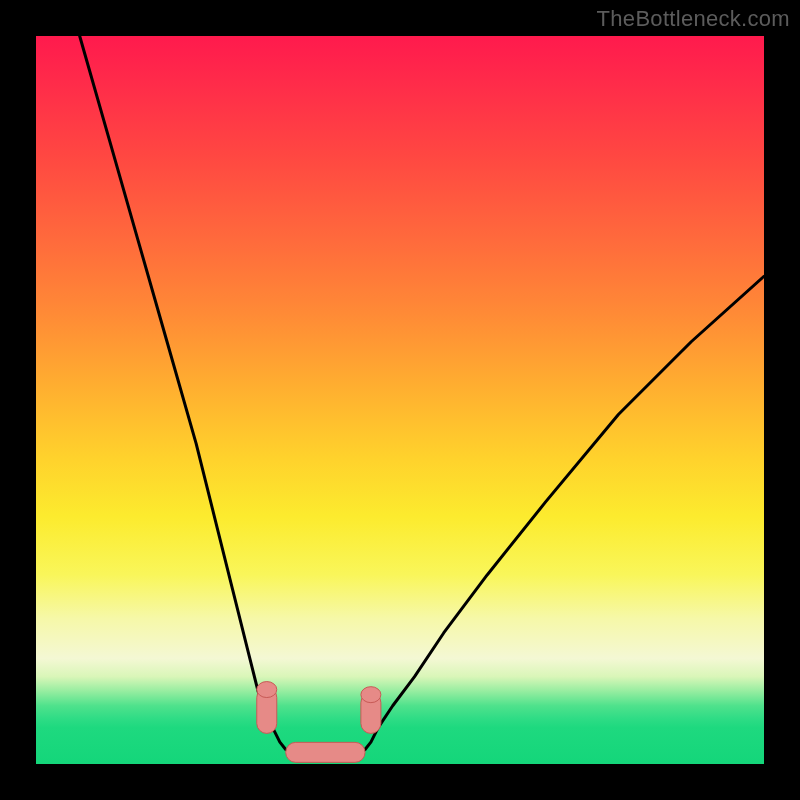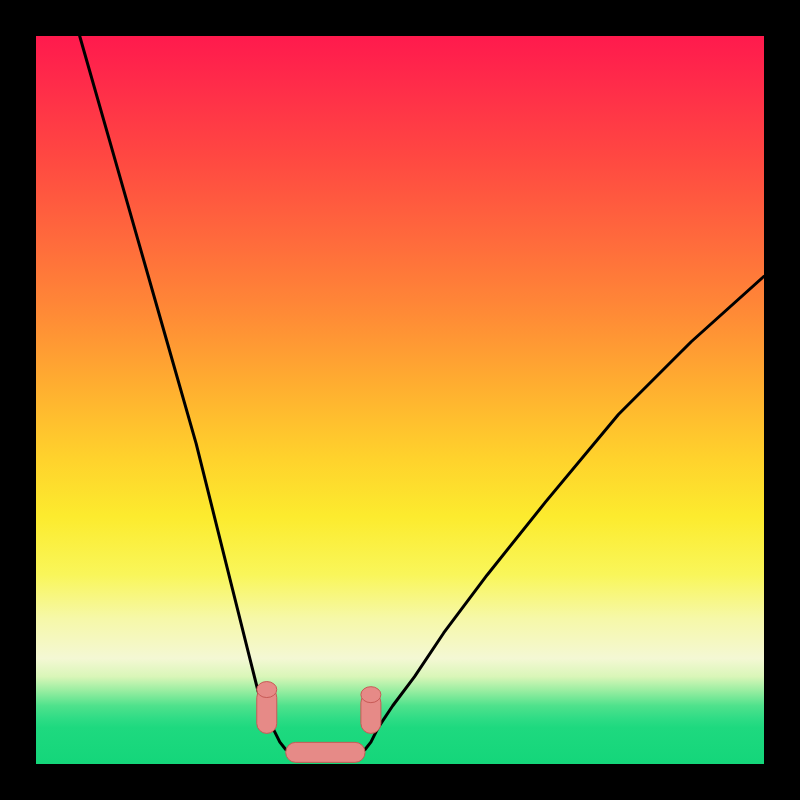--- a/index.html
+++ b/index.html
@@ -63,20 +63,21 @@
     top: 0;
     width: 728px;
     height: 728px;
     overflow: visible;
   }
 </style>
 </head>
 <body>
 
 <div class="frame">
+  <div class="watermark">TheBottleneck.com</div>
 
   <div class="plot-area">
     <svg class="curves" viewBox="0 0 728 728">
       <g id="curve-group">
           <path d="M43.68 0.00 L72.80 101.92 L101.92 203.84 L131.04 305.76 L160.16 407.68 L182.00 495.04 L196.56 553.28 L211.12 611.52 L222.04 655.20 L229.32 677.04 L236.60 691.60 L243.88 706.16 L249.70 713.44 L249.70 713.44 L262.08 718.54 L276.64 719.99 L291.20 720.72 L305.76 719.99 L320.32 718.54 L329.06 713.44 L329.06 713.44 L334.88 706.16 L342.16 691.60 L356.72 669.76 L378.56 640.64 L407.68 596.96 L451.36 538.72 L509.60 465.92 L582.40 378.56 L655.20 305.76 L728.00 240.24" fill="none" stroke="#000000" stroke-width="3" stroke-linejoin="round" stroke-linecap="round"></path>
         </g>
       <g id="marker-group">
           <rect x="220.78" y="651.56" width="20.00" height="45.86" rx="10.00" fill="#e68a87" stroke="#c85a56" stroke-width="1"></rect>
           <rect x="220.78" y="645.56" width="20.00" height="16.00" rx="10.00" fill="#e68a87" stroke="#c85a56" stroke-width="1"></rect>
           <rect x="324.88" y="656.66" width="20.00" height="40.77" rx="10.00" fill="#e68a87" stroke="#c85a56" stroke-width="1"></rect>

